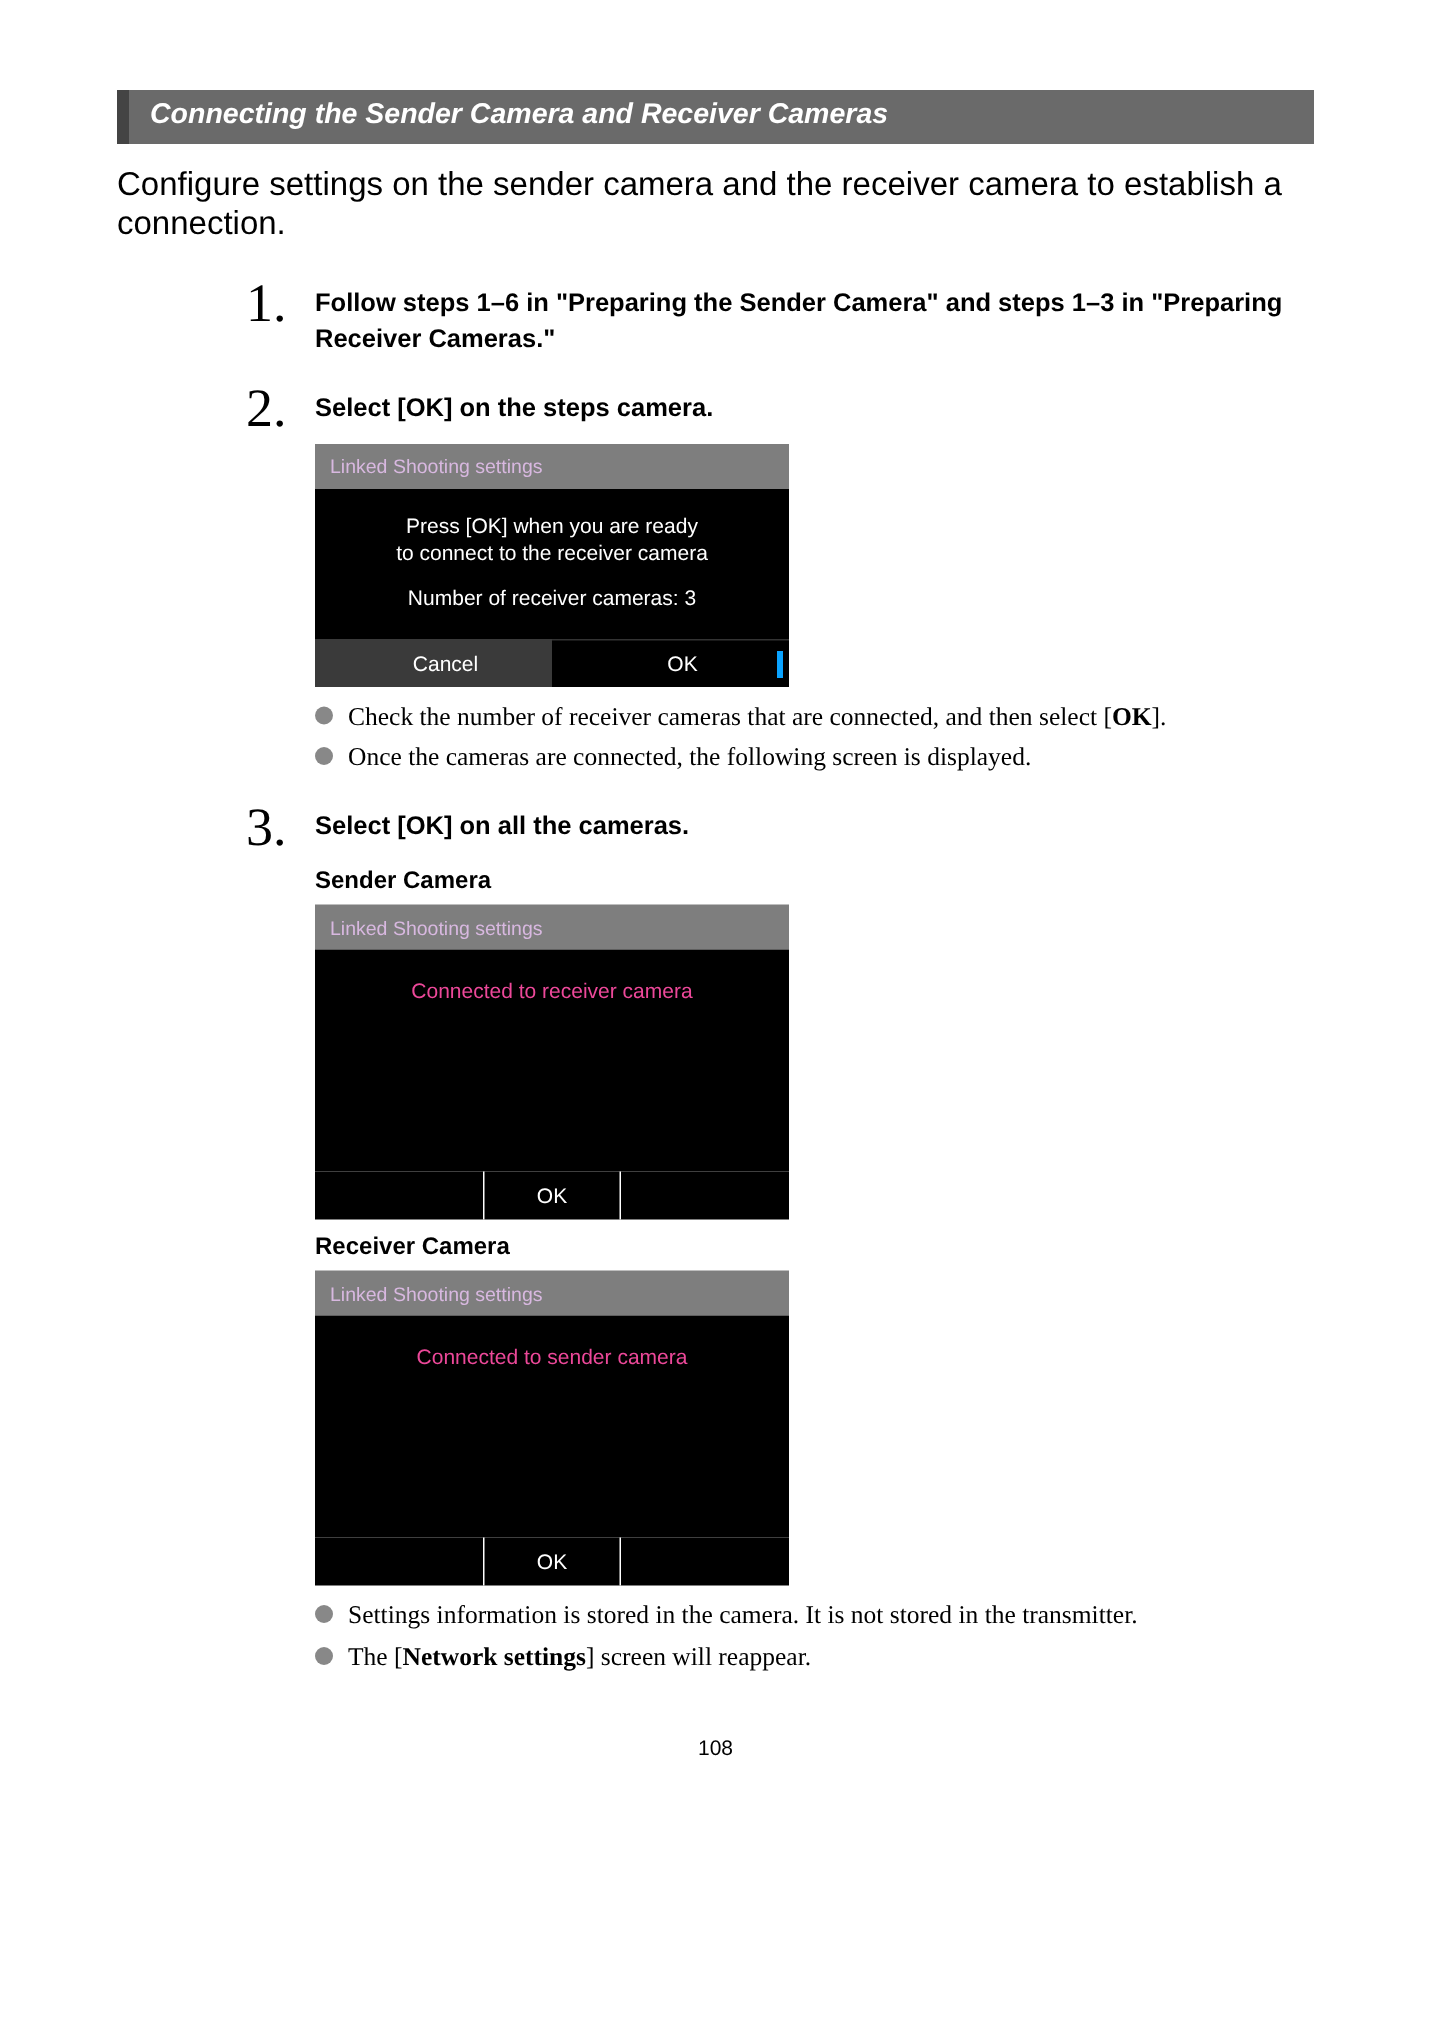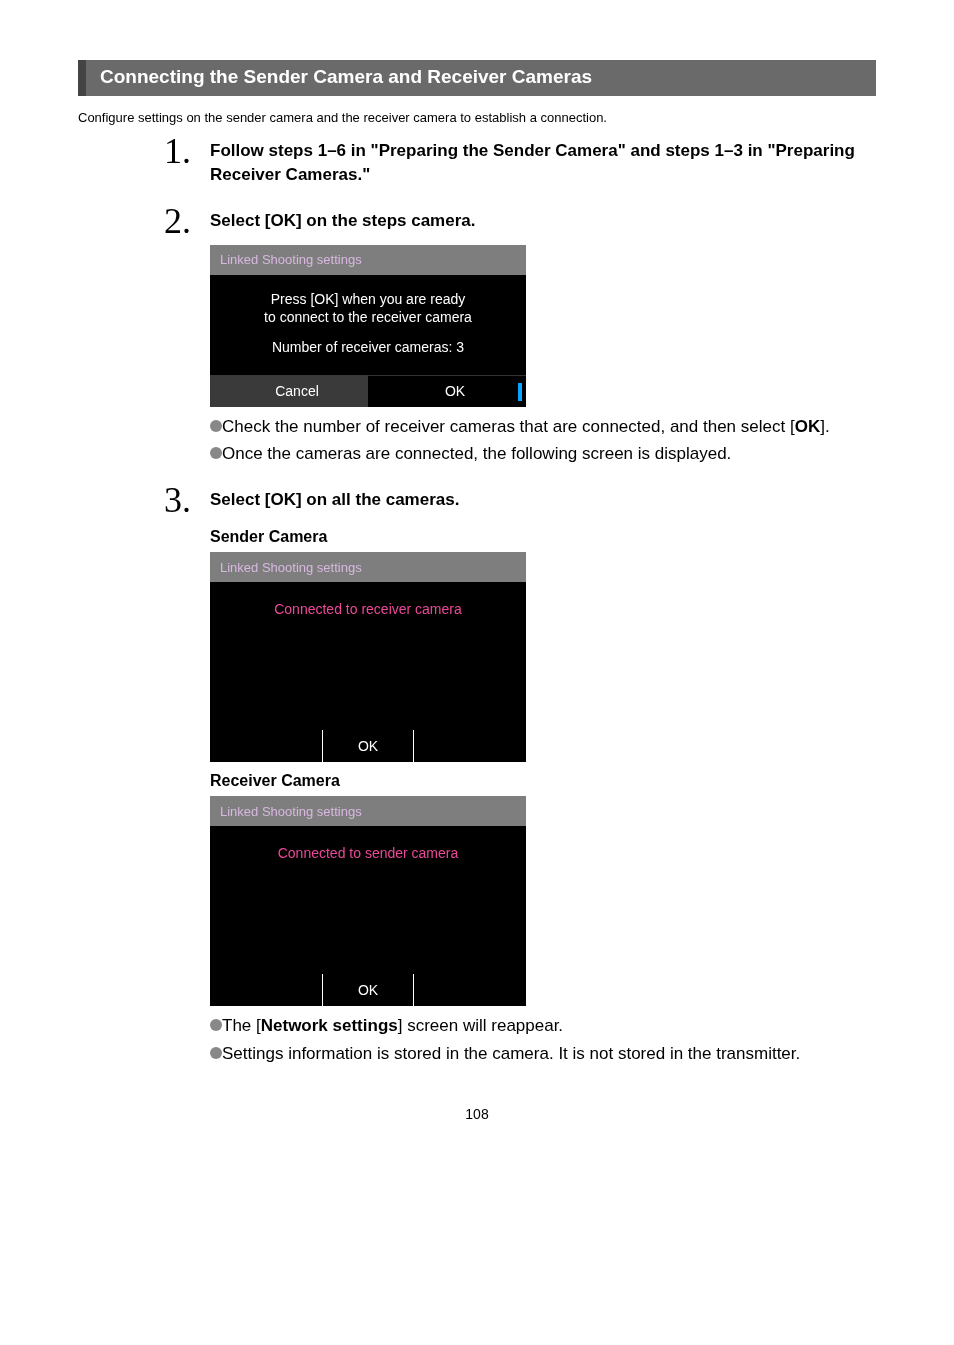--- a/index.html
+++ b/index.html
@@ -1,18 +1,18 @@
 <!DOCTYPE html>
 <html><head>
   <meta charset="utf-8">
   <style>
     * { box-sizing: border-box; margin: 0; padding: 0; }
     body { font-family: Arial, Helvetica, sans-serif; font-size: 16px; color: #000; background: #fff; width: 954px; padding: 60px 78px 40px 78px; }
-    .section-header { background: #6a6a6a; color: #fff; font-size: 19px; font-weight: bold; padding: 6px 14px 8px 14px; border-left: 8px solid #444; margin-bottom: 14px; }
-    .intro { font-size: 13px; margin-bottom: 8px; margin-left: 0; }
+    .section-header { background: #6a6a6a; color: #fff; font-size: 19px; font-weight: bold; padding: 6px 14px 8px 14px; border-left: 8px solid #444; margin-bottom: 14px; font-style: italic; }
+    .intro { font-size: 22px; margin-bottom: 22px; margin-left: 0; }
     .steps { margin-left: 86px; }
     .step { margin-bottom: 16px; }
     .step-row { display: flex; align-items: flex-start; }
     .step-num { font-family: "Times New Roman", serif; font-size: 36px; font-weight: normal; min-width: 46px; text-align: left; line-height: 1; }
     .step-body { flex: 1; padding-top: 6px; }
     .step-title { font-weight: bold; font-size: 17px; line-height: 1.4; }
     .step-content { margin-left: 46px; margin-top: 6px; }
     .screenshot { width: 316px; margin-bottom: 8px; font-size: 13px; }
     .ss-header { background: #7e7e7e; color: #d8b8e0; padding: 6px 10px; height: 30px; display: flex; align-items: center; }
     .ss-body { background: #000; color: #fff; padding: 16px 10px 4px 10px; }
@@ -21,21 +21,21 @@
     .ss-body-tall { background:#000; color:#ec4899; padding: 19px 10px 10px 10px; height: 148px; }
     .ss-body-tall .ss-line { text-align: center; font-size: 14px; }
     .ss-btnrow { display:flex; background:#000; }
     .ss-btn-half { flex:1; height: 32px; display:flex; align-items:center; justify-content:center; color:#fff; font-size:14px;padding-left:16px; }
     .ss-btn-half-left { background:#3a3a3a; }
     .ss-btn-half-right { background:#000; border-top:1px solid #333; }
     .ss-btnrow-single { display:flex; background:#000; height: 32px; }
     .ss-side { flex:1; }
     .ss-btn-center { width: 92px; display:flex; align-items:center; justify-content:center; color:#fff; font-size:14px; border-left:1px solid #fff; border-right:1px solid #fff; }
     .bullet-list { margin-top: 6px; }
-    .bullet { display:flex; margin-bottom:4px; font-size:17px; line-height:1.4; }
+    .bullet { display:flex; gap:10px; margin-bottom:4px; font-size:17px; line-height:1.4;font-family:Liberation Serif, serif; }
     .bullet-dot { width:12px; height:12px; background:#888; border-radius:50%; flex-shrink:0; margin-top:5px; }
     .subhead { font-weight:bold; font-size:16px; margin-top:10px; margin-bottom:6px; }
     .page-num { text-align:center; font-size:14px; margin-top:40px; }
     strong { font-weight:bold; }
   </style>
 </head>
 <body>
 
 <div class="section-header">Connecting the Sender Camera and Receiver Cameras</div>
 <div class="intro">Configure settings on the sender camera and the receiver camera to establish a connection.</div>
@@ -117,25 +117,25 @@
         <div class="ss-btnrow-single">
           <div class="ss-side"></div>
           <div class="ss-btn-center">OK</div>
           <div class="ss-side"></div>
         </div>
       </div>
 
       <div class="bullet-list">
         <div class="bullet">
           <div class="bullet-dot"></div>
-          <div><span>The [</span><strong>Network settings</strong><span>] screen will reappear.</span></div>
+          <div>Settings information is stored in the camera. It is not stored in the transmitter.</div>
         </div>
         <div class="bullet">
           <div class="bullet-dot"></div>
-          <div>Settings information is stored in the camera. It is not stored in the transmitter.</div>
+          <div><span>The [</span><strong>Network settings</strong><span>] screen will reappear.</span></div>
         </div>
       </div>
     </div>
   </div>
 
 </div>
 
 <div class="page-num">108</div>
 
 </body></html>

